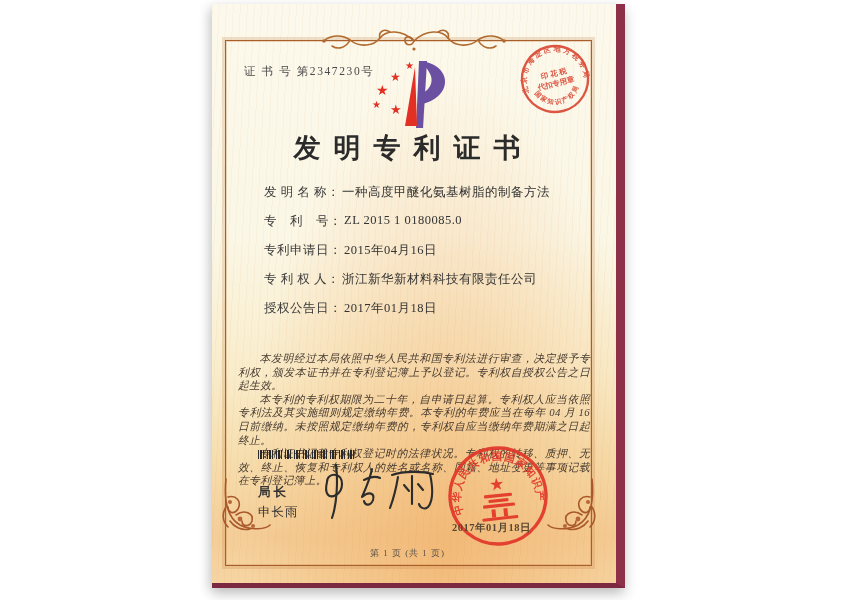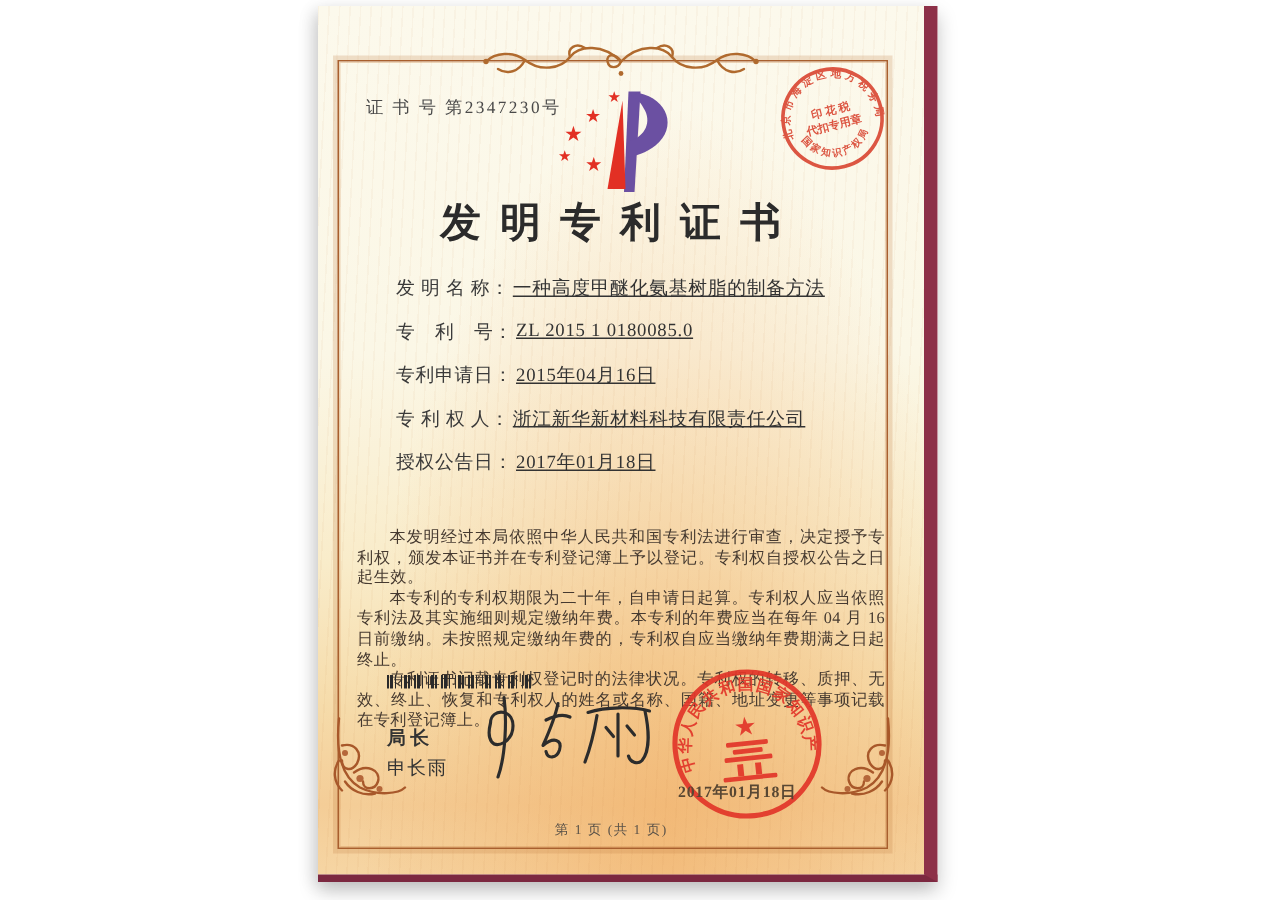--- a/index.html
+++ b/index.html
@@ -38,25 +38,25 @@
   .logo{position:absolute;left:160px;top:54px;width:86px;height:80px;}
   .logo .star{position:absolute;color:#e23024;line-height:1;}
   .title{
     position:absolute;left:13px;top:126px;width:365px;text-align:center;
     font-size:27px;font-weight:700;color:#2b2b2b;letter-spacing:13px;padding-left:12px;box-sizing:border-box;
   }
   
   .fields{position:absolute;left:32px;top:180px;width:350px;}
   .field{height:29px;display:flex;align-items:flex-start;font-size:12.5px;color:#3a3a3a;margin-left:20px;}
   .field .lab{white-space:pre;letter-spacing:.5px;color:#3a3a3a;}
-  .field .val{margin-left:2px;letter-spacing:.5px;color:#333;text-decoration:underline;}
+  .field .val{margin-left:2px;letter-spacing:.5px;color:#333;}
   
   .bodytext{
     position:absolute;left:26px;top:348px;width:352px;
-    font-size:10.8px;line-height:13.6px;color:#463a30;text-align:justify;letter-spacing:.3px;
+    font-size:10.8px;line-height:13.6px;color:#463a30;text-align:justify;letter-spacing:.3px;font-style:italic;
   }
   .bodytext p{margin:0;text-indent:2em;}
   
   .barcode{
     position:absolute;left:46px;top:446px;width:96px;height:9px;
     background:repeating-linear-gradient(90deg,#2a2a2a 0 1px,transparent 1px 2px,#2a2a2a 2px 4px,transparent 4px 5px,#2a2a2a 5px 6px,transparent 6px 9px);
   }
   .sig-title{position:absolute;left:46px;top:480px;font-size:12.5px;letter-spacing:3px;color:#333;font-weight:600;}
   .sig-name{position:absolute;left:46px;top:500px;font-size:12.5px;letter-spacing:1px;color:#333;font-weight:400;}
   .signature{position:absolute;left:100px;top:456px;}

